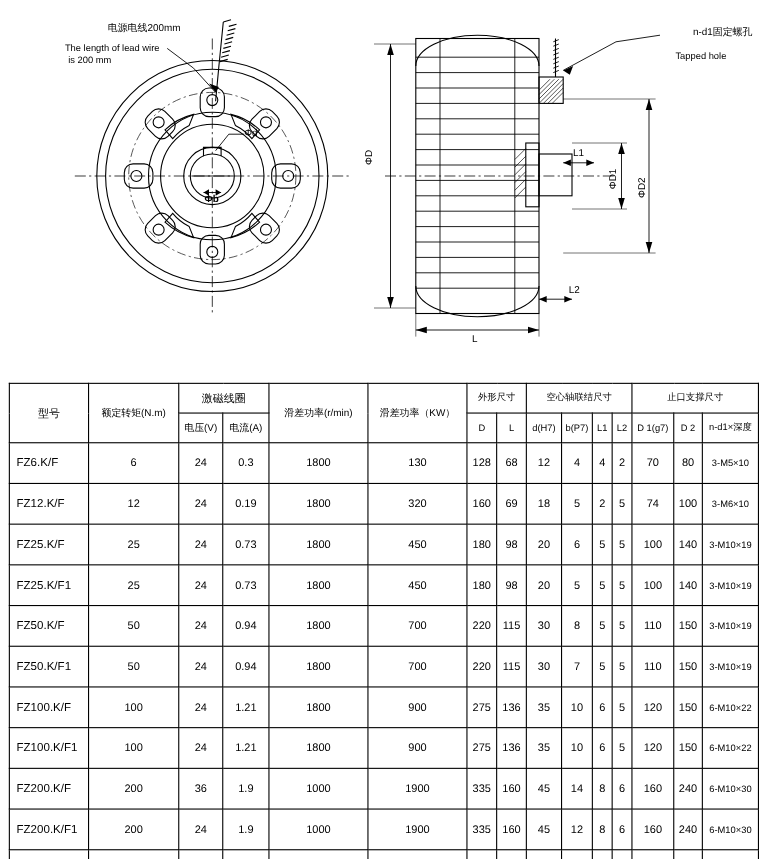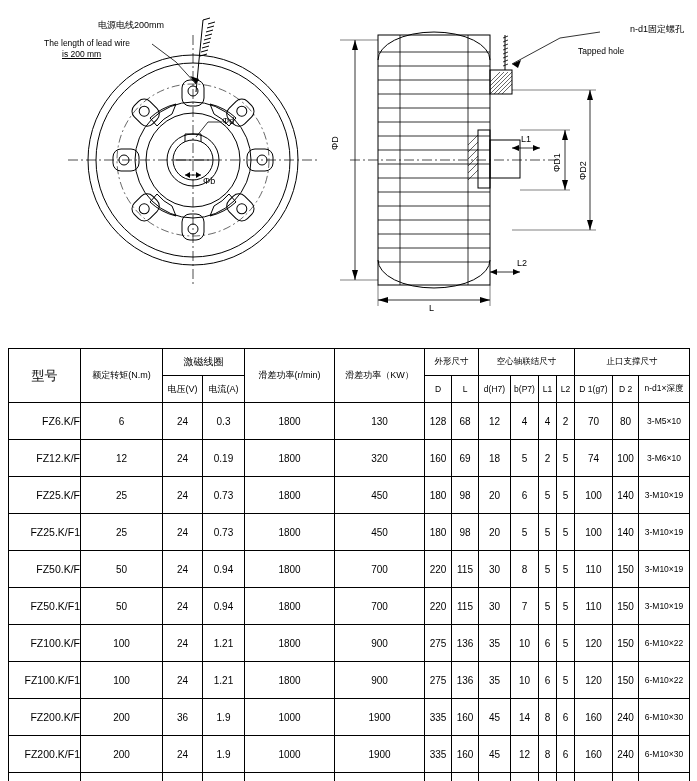--- a/index.html
+++ b/index.html
@@ -40,26 +40,26 @@
     border:1px solid #000;
   }
   th,td{
     text-align:center;
     vertical-align:middle;
     font-size:10px;
     padding:0;
     height:26px;
   }
   thead th{
-    font-size:13px;
+    font-size:10px;
     font-weight:normal;
   }
   .hdr-grp{font-size:10px;}
   .model-col{
-    text-align:right;
+    text-align:left;
     padding-left:6px;
     font-size:10.5px;
     margin-left:40px;
   }
   .small{font-size:9px;}
   .xsmall{font-size:8.5px;}
   tbody td{height:36px;}
 </style>
 </head>
 <body>
@@ -230,28 +230,28 @@
       <line x1="520" y1="190" x2="570" y2="190" stroke-width="0.5"></line>
       <line x1="512" y1="90" x2="596" y2="90" stroke-width="0.5"></line>
       <line x1="512" y1="230" x2="596" y2="230" stroke-width="0.5"></line>
 
       <path d="M512,64 L560,38 L600,32" stroke-width="0.8"></path>
       <polygon points="512,64 521,60 518,68" fill="#000" stroke="none"></polygon>
     </g>
   </svg>
 
   <div class="anno cn" style="left:98px;top:20px;">电源电线200mm</div>
-  <div class="anno en" style="left:44px;top:38px;">The length of lead wire</div>
-  <div class="anno en" style="left:62px;top:49px;text-decoration:underline;">is 200 mm</div>
+  <div class="anno en" style="left:59px;top:38px;">The length of lead wire</div>
+  <div class="anno en" style="left:62px;top:49px;">is 200 mm</div>
 
   <div class="anno" style="left:222px;top:116px;">Φd</div>
-  <div class="anno" style="left:203px;top:176px;">Φb</div>
+  <div class="anno" style="left:186px;top:176px;font-weight:bold;">Φb</div>
 
   <div class="anno cn" style="left:630px;top:24px;">n-d1固定螺孔</div>
-  <div class="anno en" style="left:578px;top:46px;">Tapped hole</div>
+  <div class="anno en" style="left:614px;top:46px;">Tapped hole</div>
 
   <div class="anno" style="left:330px;top:150px;transform:rotate(-90deg);transform-origin:left top;">ΦD</div>
   <div class="anno" style="left:429px;top:303px;">L</div>
   <div class="anno" style="left:521px;top:134px;">L1</div>
   <div class="anno" style="left:517px;top:258px;">L2</div>
   <div class="anno" style="left:552px;top:172px;transform:rotate(-90deg);transform-origin:left top;">ΦD1</div>
   <div class="anno" style="left:578px;top:180px;transform:rotate(-90deg);transform-origin:left top;">ΦD2</div>
 </div>
 
 <div class="table-wrap">

